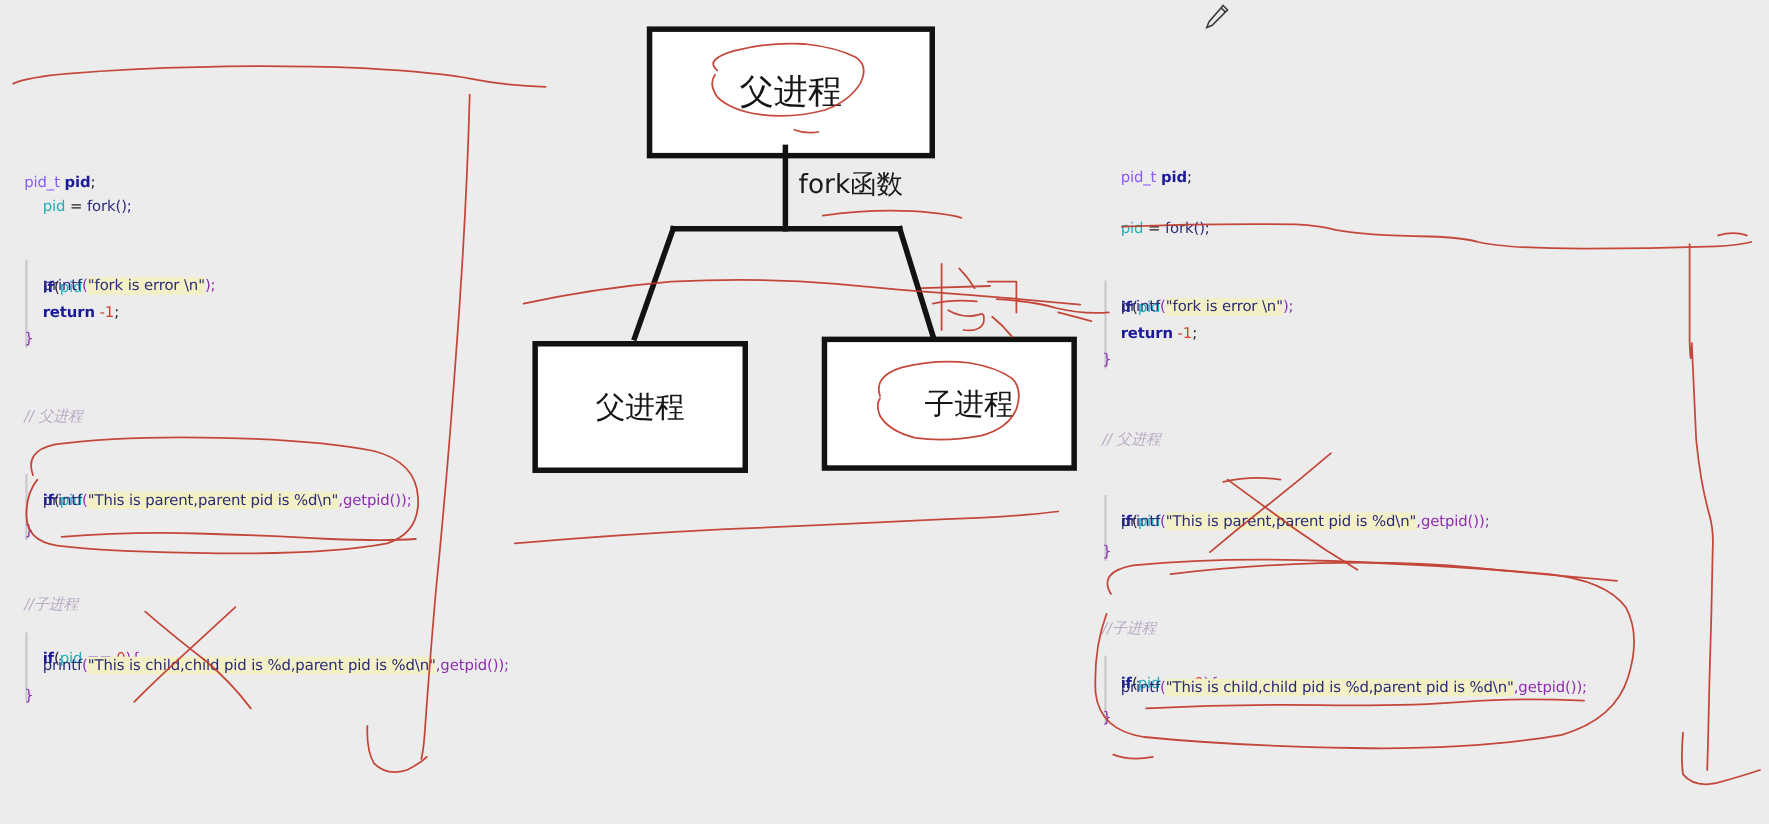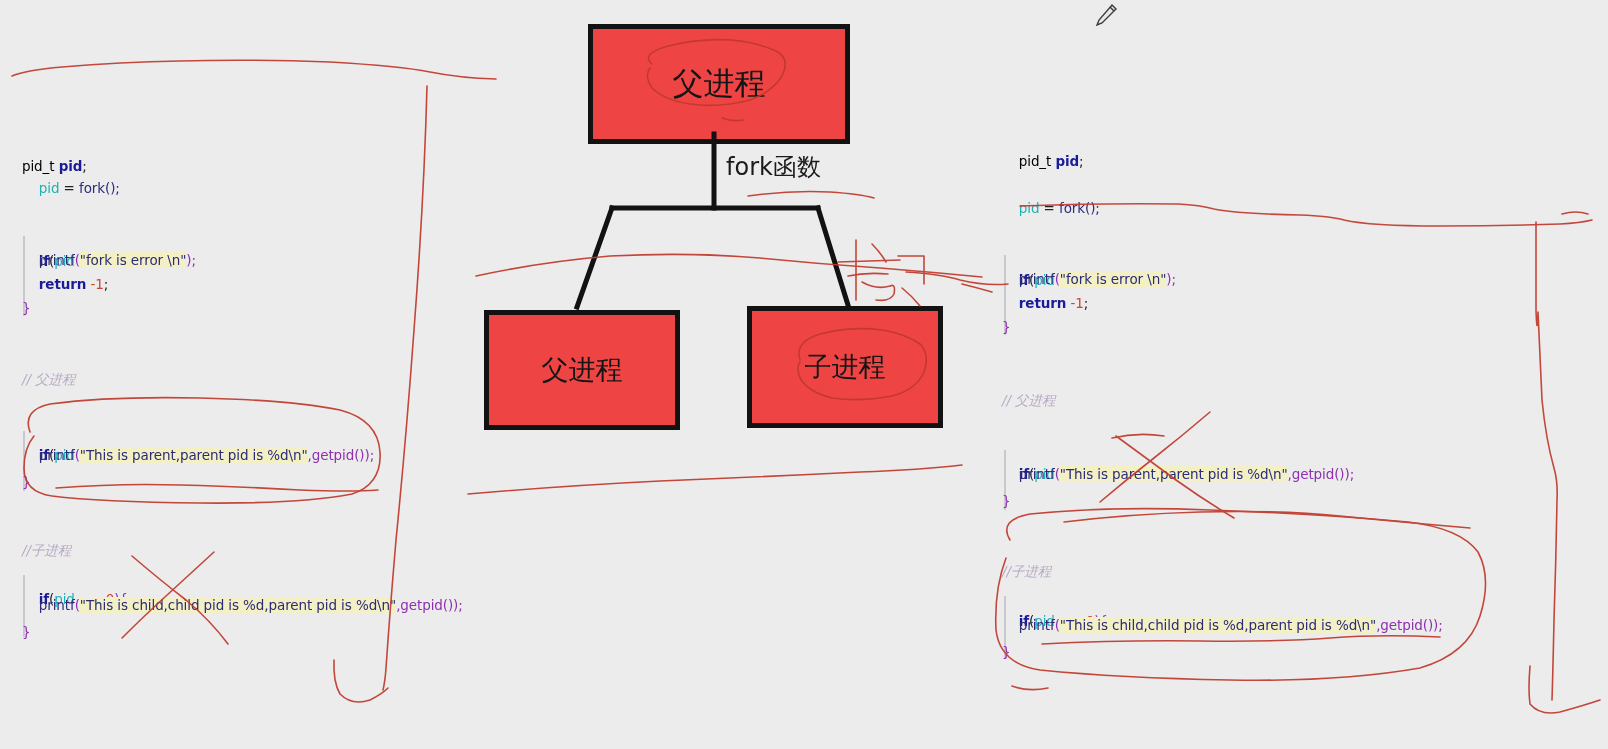--- a/index.html
+++ b/index.html
@@ -17,49 +17,49 @@
     font-family:"DejaVu Sans","Liberation Sans",sans-serif;
     font-size:13.5px;
     line-height:25px;
     white-space:pre;
     color:#1b1b9a;
     letter-spacing:-0.1px;
   }
   .code.left{left:22px;}
   .code.right{left:1002px;}
 
-  .t-type{color:#000000;}
+  .t-type{color:#8b5cf6;}
   .t-var{color:#1b1b9a;font-weight:bold;}
   .t-id{color:#21b0b8;}
   .t-kw{color:#1b1b9a;font-weight:bold;margin-top:36px;}
   .t-num{color:#d1442b;}
   .t-paren{color:#8f2fb0;}
   .t-plain{color:#222;}
   .t-str{color:#2b2b7a;background:#f2f0c4;}
   .t-comment{color:#b9a9c4;font-style:italic;margin-top:16px;}
   .t-fn{color:#2b2b7a;}
 
   .blockbar{
     position:absolute;width:2px;background:#c8c8cf;
   }
 
   
   .dbox{
     position:absolute;
     border:5px solid #121212;
-    background:#ef4444;
+    background:#ffffff;
     display:flex;align-items:center;justify-content:center;
     font-family:"DejaVu Sans","Liberation Sans",sans-serif;
     color:#151515;
   }
   #box-parent-top{left:588px;top:24px;width:252px;height:110px;}
   #box-parent-top .lbl{font-size:31px;}
   #box-parent-child{left:484px;top:310px;width:186px;height:110px;}
   #box-parent-child .lbl{font-size:27px;}
-  #box-child{left:747px;top:306px;width:186px;height:112px;}
+  #box-child{left:747px;top:306px;width:186px;height:112px;padding-left:36px;}
   #box-child .lbl{font-size:27px;}
 
   #fork-label{
     position:absolute;left:726px;top:151px;
     font-size:24px;color:#1a1a1a;
     font-family:"DejaVu Sans","Liberation Sans",sans-serif;
   }
 
   svg.overlay{position:absolute;left:0;top:0;width:1608px;height:749px;pointer-events:none;}
 

